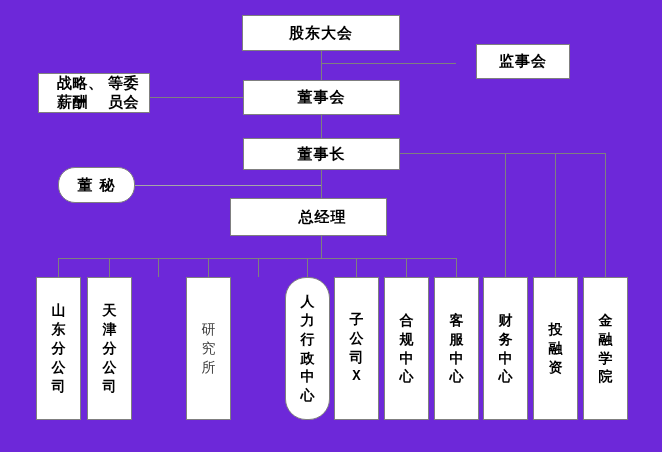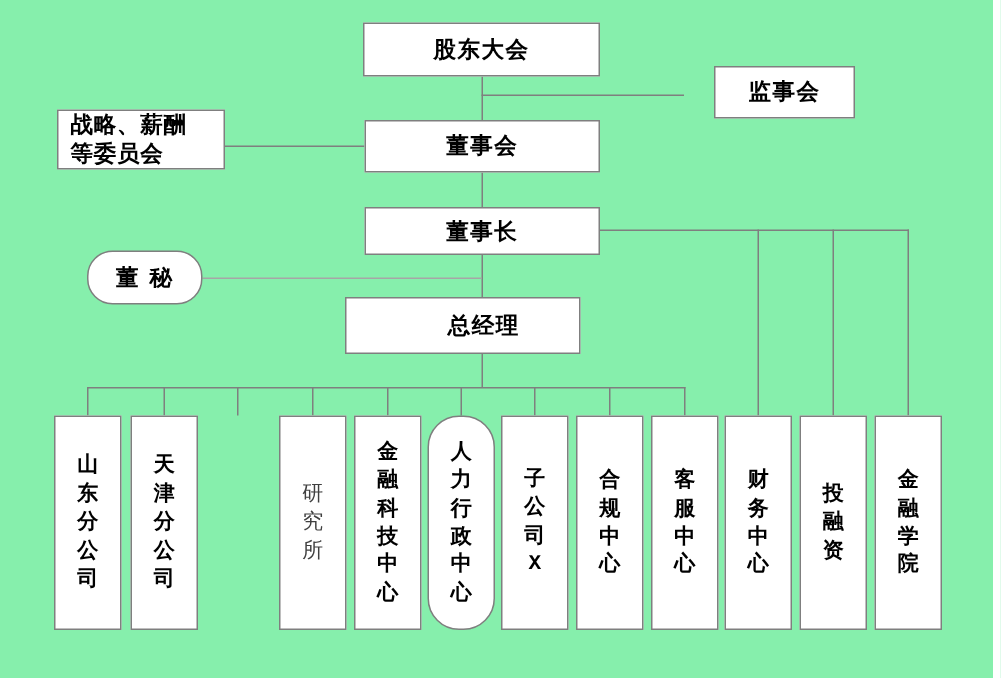--- a/index.html
+++ b/index.html
@@ -1,20 +1,20 @@
 <!DOCTYPE html>
 <html><head>
 <meta charset="utf-8">
 <style>
   html, body { margin: 0; padding: 0; background: #ffffff; }
   .canvas {
     position: relative;
     width: 662px;
     height: 452px;
-    background: #86efac;
+    background: #6d28d9;
     font-family: "DejaVu Serif", "Liberation Serif", serif;
     overflow: hidden;
   }
   .box {
     position: absolute;
     box-sizing: border-box;
     border: 1px solid #7f7f7f;
     background: #ffffff;
     color: #000000;
     font-weight: bold;
@@ -32,24 +32,23 @@
   }
   .vtext {
     width: 1em;
     line-height: 1.35;
     word-break: break-all;
     text-align: center;
     white-space: normal;
   }
   .muted { font-weight: normal; color: #404040; }
   .committee {
-    flex-direction: column;
     align-items: flex-start;
     justify-content: center;
-    padding-left: 8px;
+    padding-left: 18px;
     line-height: 19px;
     letter-spacing: 0.5px;
   }
   .hline, .vline { position: absolute; background: #7f7f7f; z-index: 1; }
   .hline { height: 1px; }
   .vline { width: 1px; }
   .lightline { background: #a6a6a6; }
 </style>
 </head>
 <body>
@@ -109,23 +108,20 @@
 
   <div class="box dept" style="left:36px;">
     <div class="vtext">山东分公司</div>
   </div>
   <div class="box dept" style="left:87px;">
     <div class="vtext">天津分公司</div>
   </div>
   <div class="box dept muted" style="left:186px;">
     <div class="vtext">研究所</div>
   </div>
-  <div class="box dept" style="left:236px;">
-    <div class="vtext">金融科技中心</div>
-  </div>
   <div class="box dept" style="left:285px;border-radius:21px;">
     <div class="vtext">人力行政中心</div>
   </div>
   <div class="box dept" style="left:334px;font-family:Liberation Mono, monospace;">
     <div class="vtext">子公司X</div>
   </div>
   <div class="box dept" style="left:384px;">
     <div class="vtext">合规中心</div>
   </div>
   <div class="box dept" style="left:434px;">

